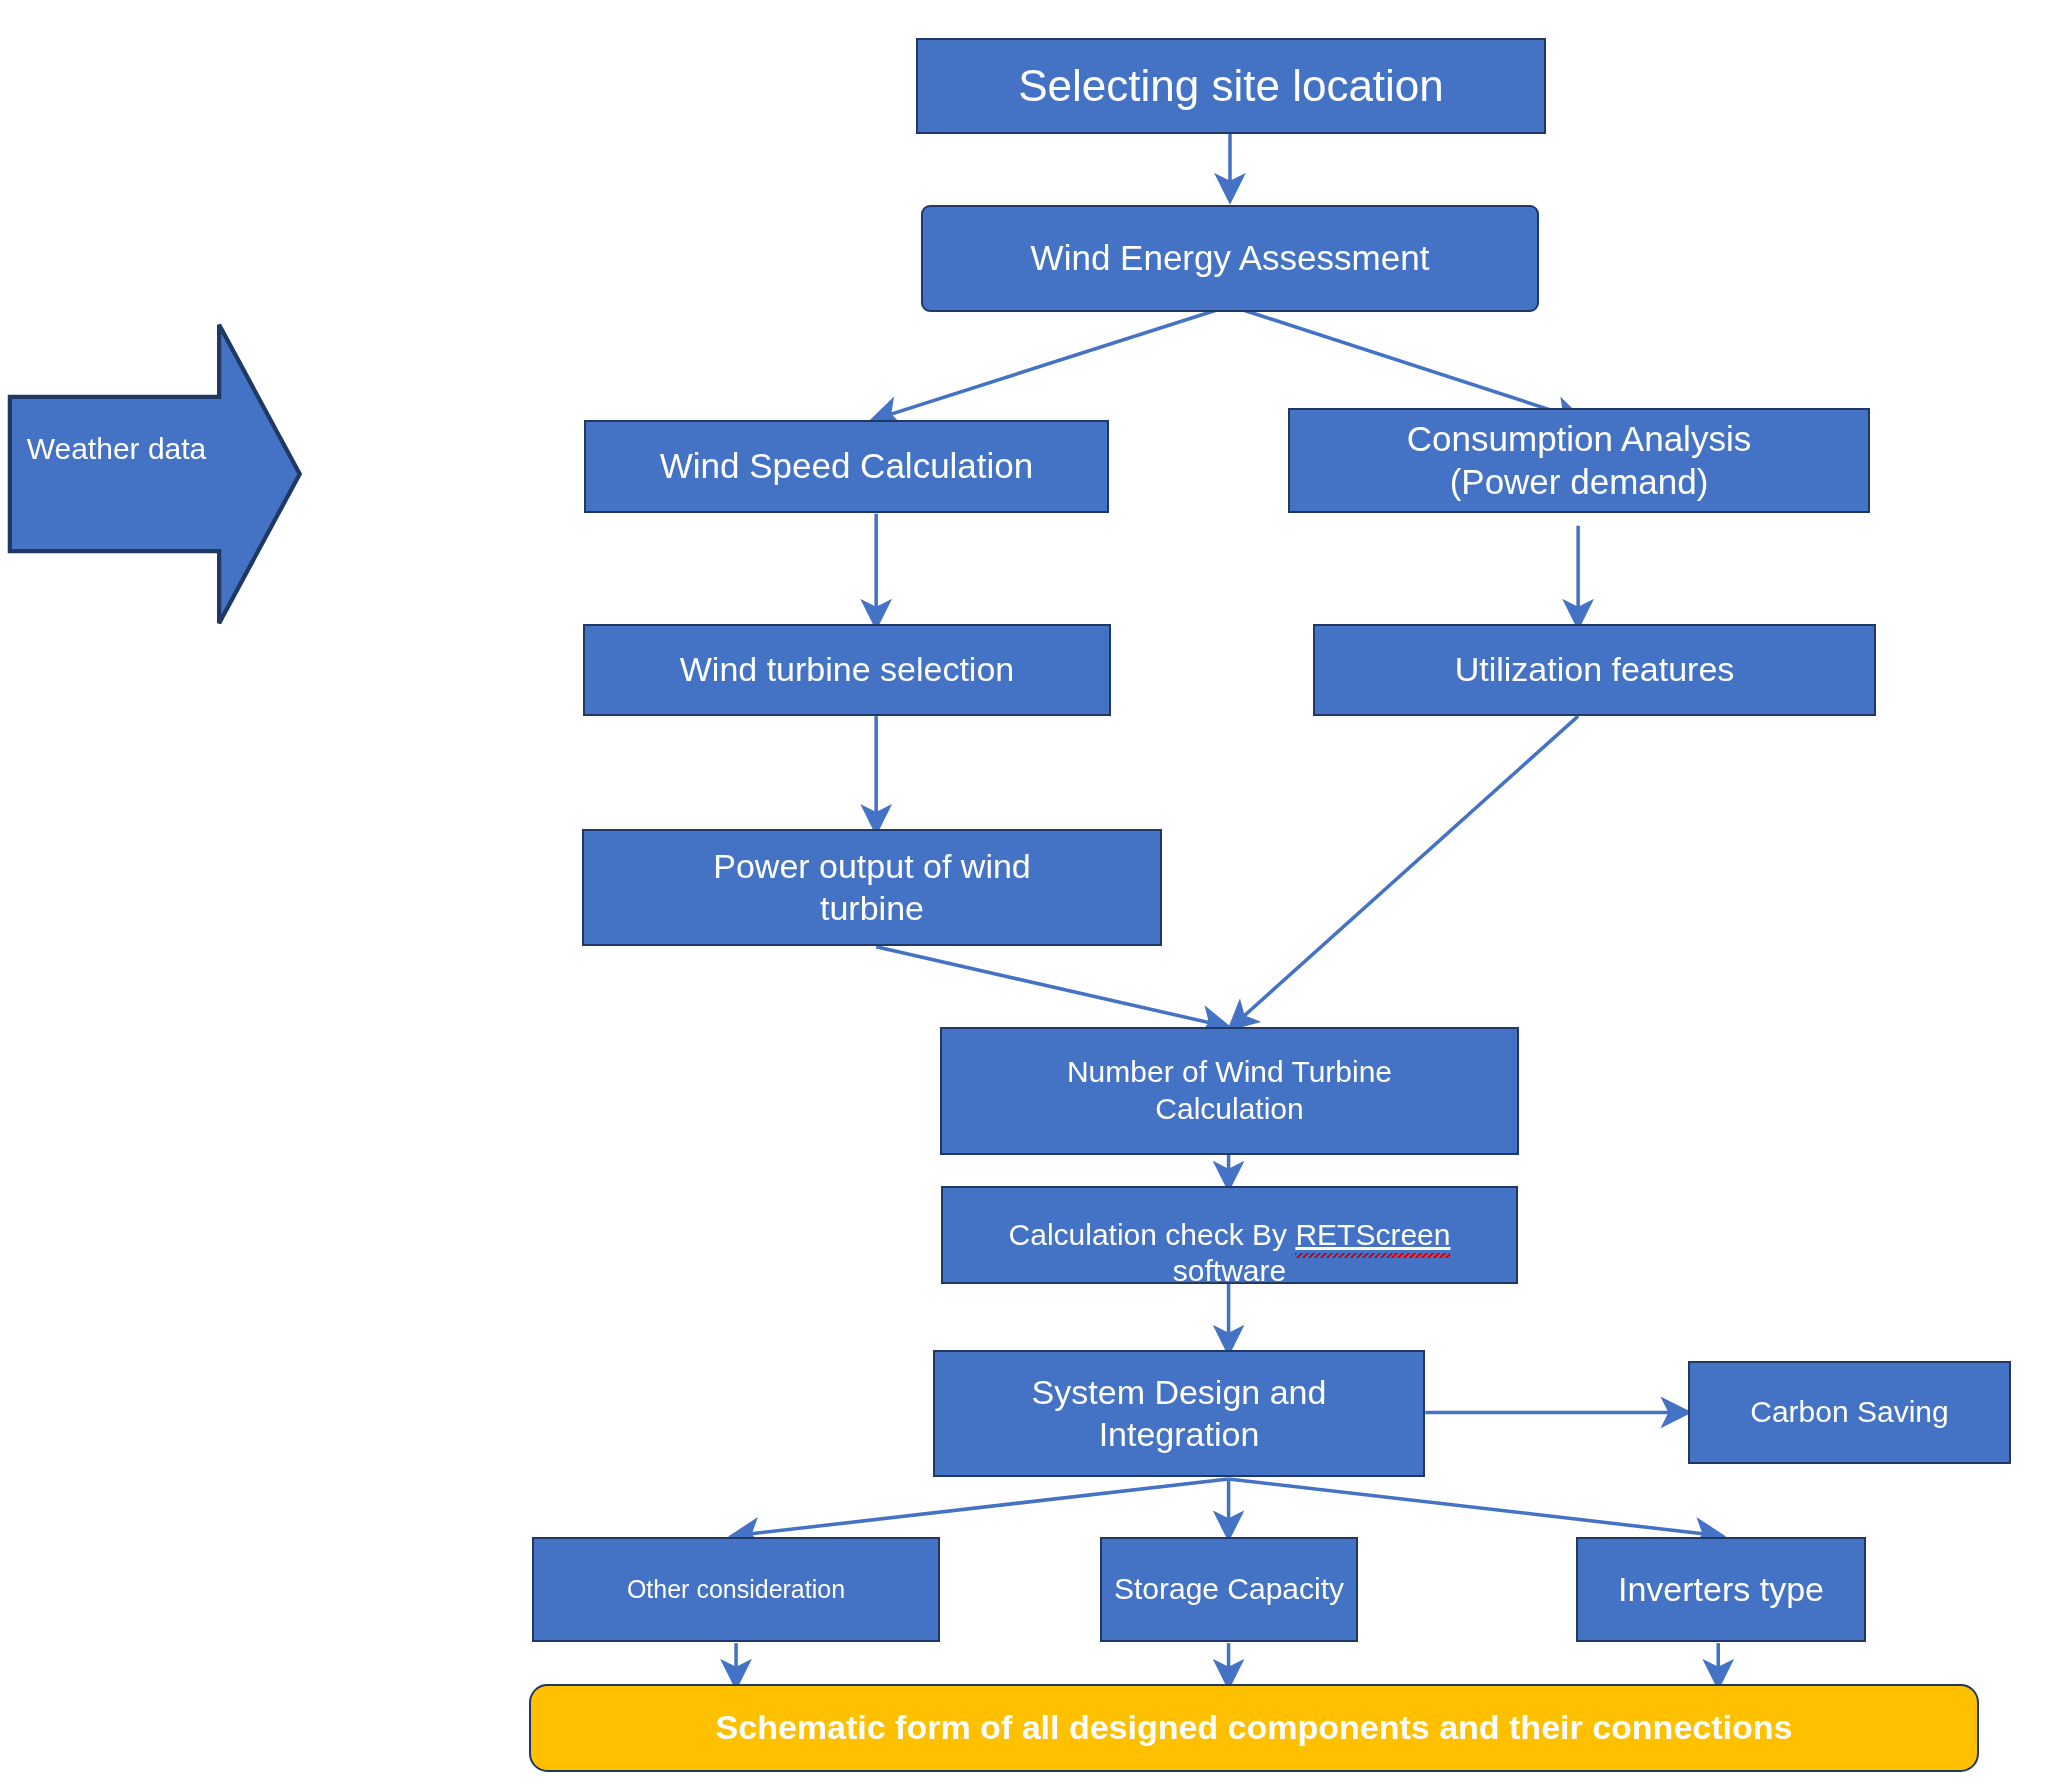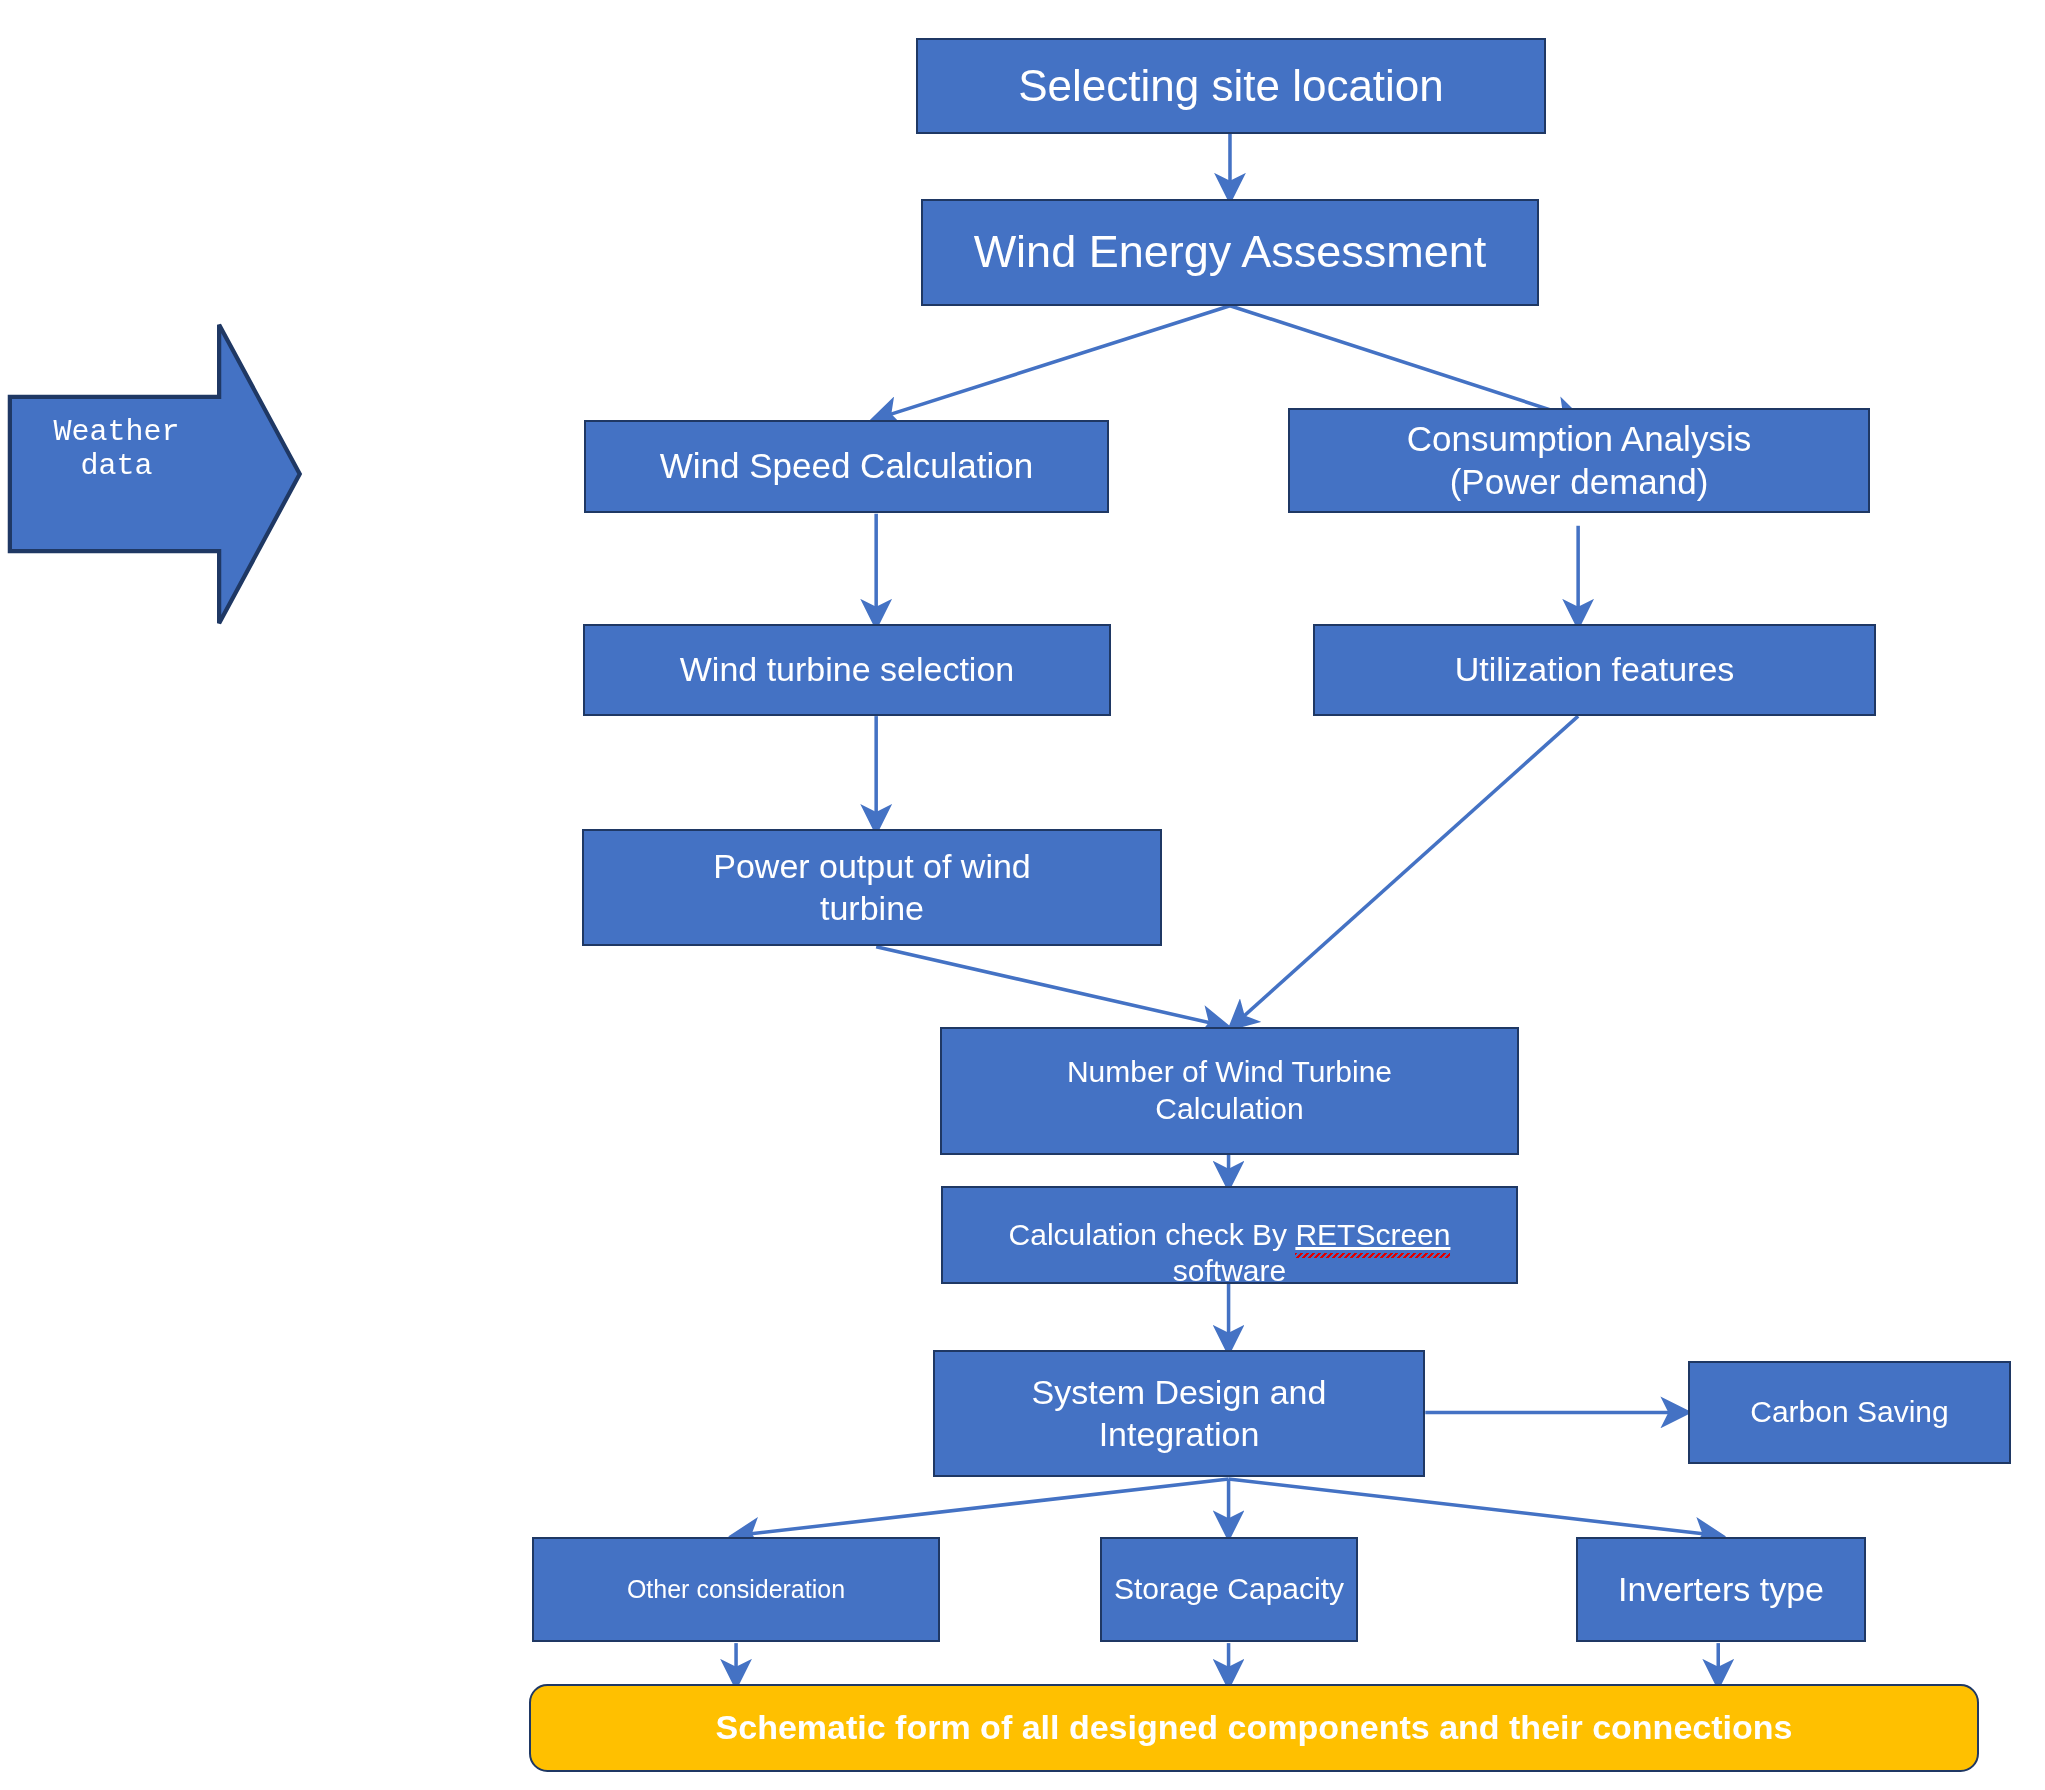--- a/index.html
+++ b/index.html
@@ -44,21 +44,21 @@
     border-radius: 18.4px;
     font-weight: bold;
   }
   .arrowshape {
     position: absolute;
   }
   .arrowshape svg { display: block; }
   .arrowlabel {
     position: absolute;
     color: #ffffff;
-    font-family: Liberation Mono, monospace;
+    font-family: Liberation Sans, sans-serif;
     display: flex;
     align-items: center;
     justify-content: center;
     text-align: center;
     pointer-events: none;
   }
   .misspell {
     text-decoration: underline;
     text-decoration-color: #ffffff;
     position: relative;
@@ -124,21 +124,21 @@
 
   <div class="arrowshape" style="left:7px; top:322px; width:297px; height:304px;">
     <svg width="297" height="304" viewBox="0 0 420 430" xmlns="http://www.w3.org/2000/svg">
       <path d="M 4 106 L 300 106 L 300 4 L 414 215 L 300 426 L 300 324 L 4 324 Z" fill="#4472C4" stroke="#1F3864" stroke-width="6"></path>
     </svg>
   </div>
   <div class="arrowlabel" style="left:14px; top:417px; width:205px; height:64px; font-size:30px;">Weather data</div>
 
   <div class="node" style="left:916px; top:38px; width:630px; height:96px; font-size:44px;">Selecting site location</div>
 
-  <div class="node" style="left:921px; top:199px; width:618px; height:107px; font-size:45px;">Wind Energy Assessment</div>
+  <div class="node" style="left:921px; top:205px; width:618px; height:107px; font-size:35px;border-radius:9px;">Wind Energy Assessment</div>
 
   <div class="node" style="left:584px; top:420px; width:525px; height:93px; font-size:35px;">Wind Speed Calculation</div>
 
   <div class="node" style="left:1288px; top:408px; width:582px; height:105px; font-size:35px;">Consumption Analysis
 (Power demand)</div>
 
   <div class="node" style="left:583px; top:624px; width:528px; height:92px; font-size:34px;">Wind turbine selection</div>
 
   <div class="node" style="left:1313px; top:624px; width:563px; height:92px; font-size:34px;">Utilization features</div>
 

